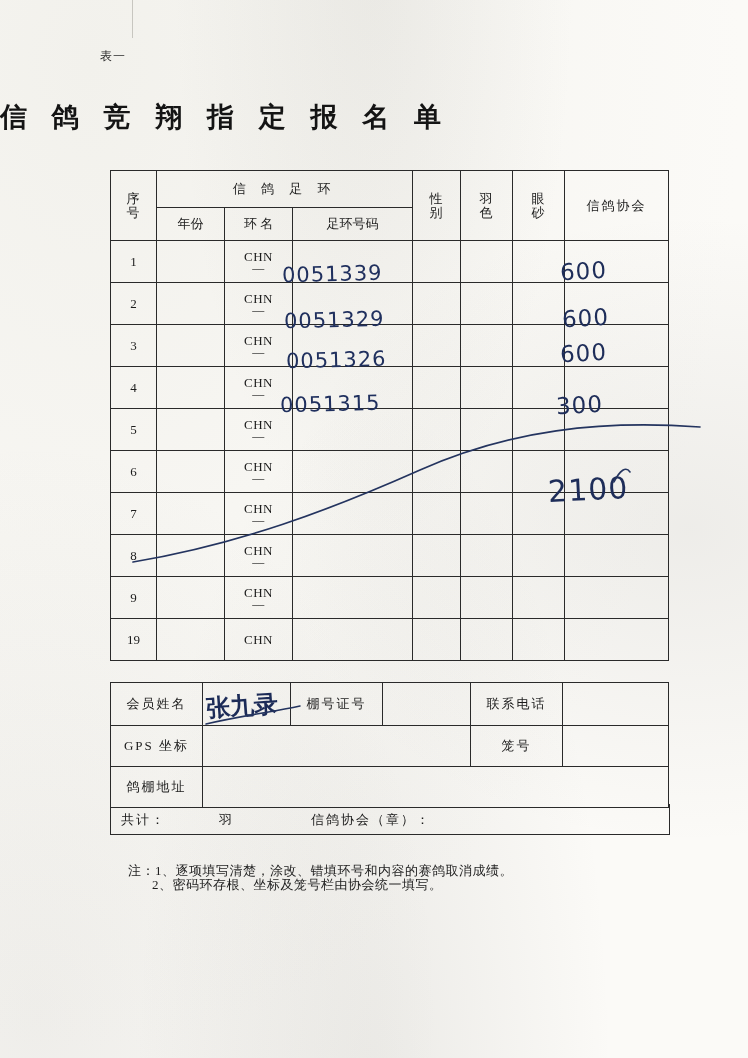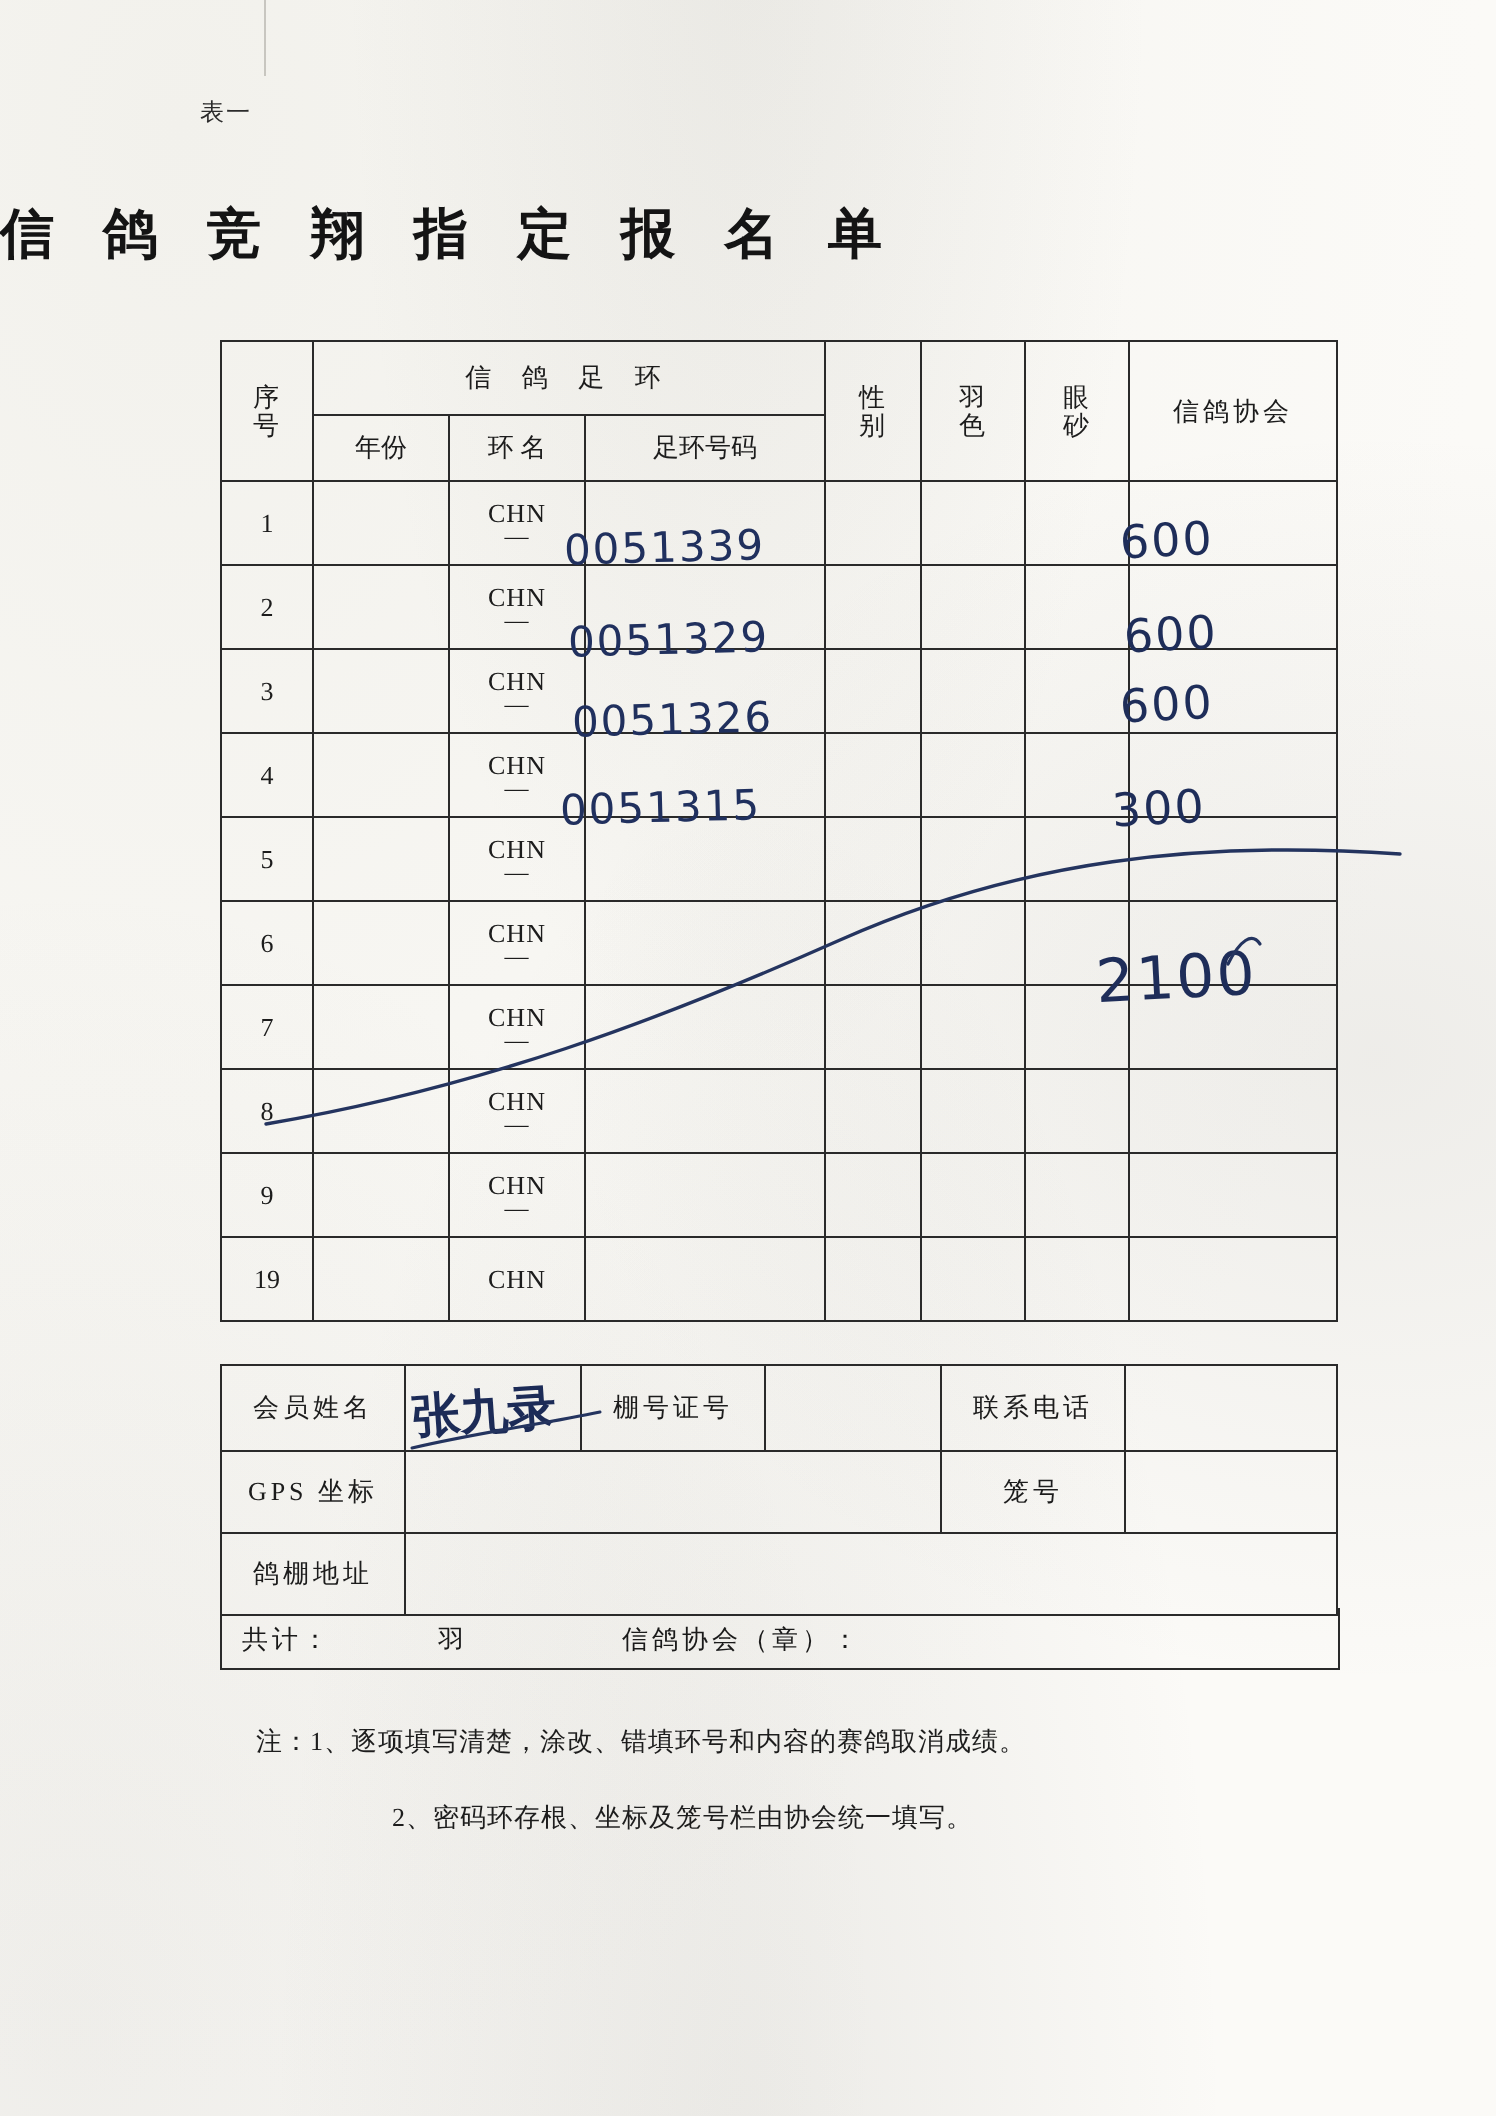--- a/index.html
+++ b/index.html
@@ -158,21 +158,21 @@
   .tr-judge { left: 200px; }
 
   .notes {
     position: absolute;
     left: 128px;
     font-size: 13px;
     letter-spacing: 0.5px;
     color: #1d1d1d;
   }
   .note1 { top: 862px; }
-  .note2 { top: 900px; left: 152px; margin-left: 44px; }
+  .note2 { top: 876px; left: 152px; }
 
   
   .hand {
     position: absolute;
     font-family: "DejaVu Sans", sans-serif;
     color: #1b2a55;
     font-weight: bold;
     pointer-events: none;
   }
   .hand-ring {

